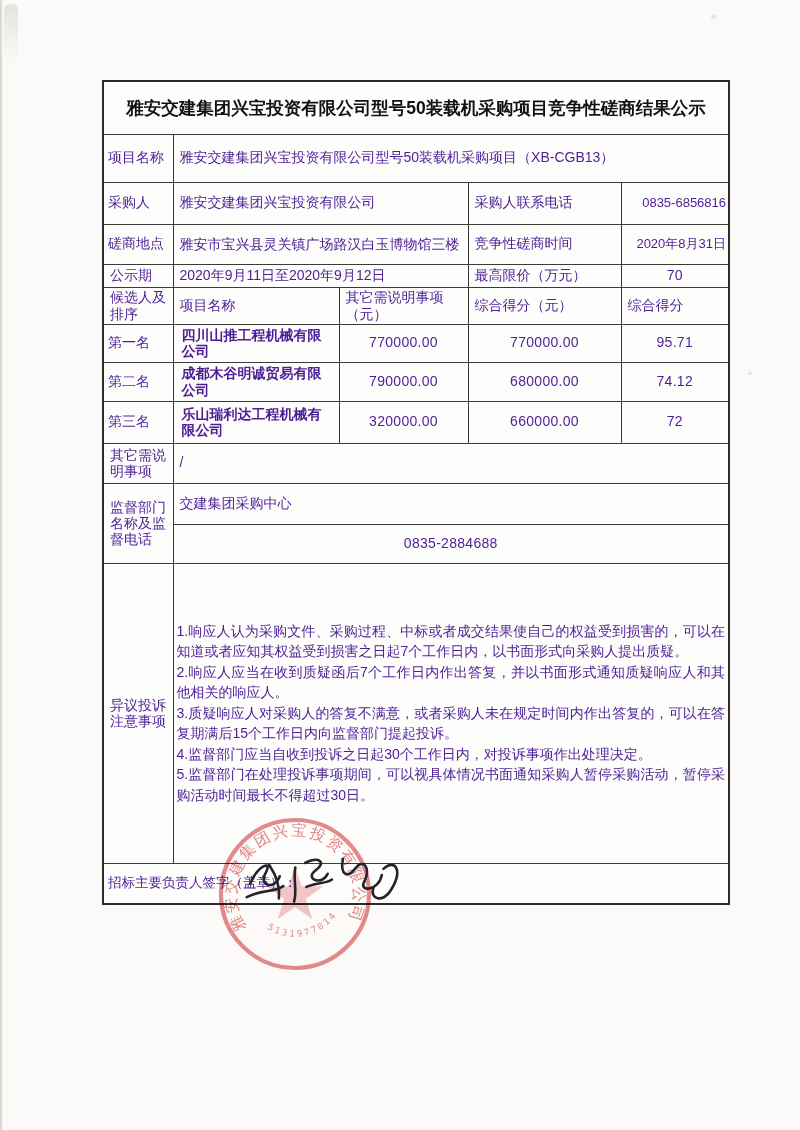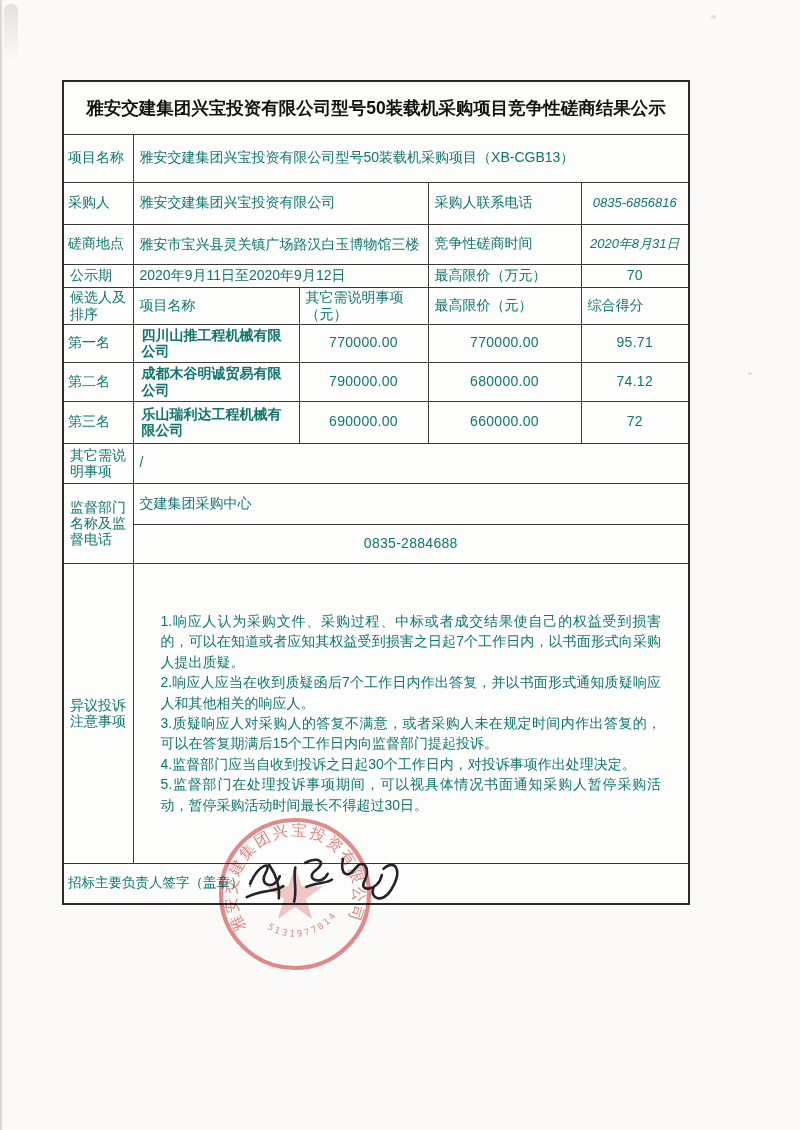--- a/index.html
+++ b/index.html
@@ -15,37 +15,37 @@
   .smudge{position:absolute;left:4px;top:4px;width:14px;height:58px;
     background:linear-gradient(to bottom,rgba(120,118,112,.18),rgba(120,118,112,0));
     border-radius:6px;}
 
   table.doc{
     position:absolute;left:62px;top:80px;width:626px;
     border-collapse:collapse;table-layout:fixed;
     background:#fdfdfc;
   }
   table.doc,table.doc td{border:1.6px solid #3a3a3a;}
-  table.doc{border:2.4px solid #2b2b2b;}
+  table.doc{border:2.4px solid #2b2b2b;margin-left:40px;}
   td{
     padding:2px 6px;font-size:14px;line-height:1.25;
-    vertical-align:middle;overflow:hidden;color:#0f766e;
+    vertical-align:middle;overflow:hidden;color:#4c1d95;
     word-break:break-all;
   }
   .title-cell{
     font-weight:bold;font-size:17.5px;line-height:1.5;
     text-align:center;padding:4px 6px;color:#111;
   }
   .c{text-align:left;}
   .lbl{padding:2px 3px 2px 4px;}
-  .tight{font-size:13px;padding:1px 2px;text-align:center;font-style:italic;}
+  .tight{font-size:13px;padding:1px 2px;text-align:right;}
   .compact{padding:0 6px;line-height:1.15;}
   .name-cell{line-height:1.15;padding:2px 8px;font-weight:bold;}
   .num{text-align:center;letter-spacing:.3px;}
-  .obj-cell{vertical-align:middle;padding:6px 27px;}
+  .obj-cell{vertical-align:middle;padding:6px 3px;}
   .obj-cell p{margin:0;font-size:14px;line-height:1.46;text-align:justify;}
   .sig-cell{font-size:13.5px;padding:2px 4px;position:relative;}
 
   .stamp-wrap{
     position:absolute;left:214px;top:814px;width:162px;height:162px;
     mix-blend-mode:multiply;opacity:.9;pointer-events:none;
   }
   .signature-wrap{
     position:absolute;left:236px;top:846px;width:176px;height:68px;
     transform:rotate(-3deg);pointer-events:none;
@@ -97,21 +97,21 @@
     <td class="lbl compact">公示期</td>
     <td colspan="2" class="compact">2020年9月11日至2020年9月12日</td>
     <td class="c compact">最高限价（万元）</td>
     <td class="c compact num">70</td>
   </tr>
 
   <tr style="height:37px">
     <td class="lbl compact">候选人及排序</td>
     <td class="c compact">项目名称</td>
     <td class="c compact">其它需说明事项（元）</td>
-    <td class="c compact">最高限价（元）</td>
+    <td class="c compact">综合得分（元）</td>
     <td class="c compact">综合得分</td>
   </tr>
 
   <tr style="height:38px">
     <td class="lbl">第一名</td>
     <td class="name-cell">四川山推工程机械有限公司</td>
     <td class="num">770000.00</td>
     <td class="num">770000.00</td>
     <td class="num">95.71</td>
   </tr>
@@ -120,21 +120,21 @@
     <td class="lbl">第二名</td>
     <td class="name-cell">成都木谷明诚贸易有限公司</td>
     <td class="num">790000.00</td>
     <td class="num">680000.00</td>
     <td class="num">74.12</td>
   </tr>
 
   <tr style="height:42px">
     <td class="lbl">第三名</td>
     <td class="name-cell">乐山瑞利达工程机械有限公司</td>
-    <td class="num">690000.00</td>
+    <td class="num">320000.00</td>
     <td class="num">660000.00</td>
     <td class="num">72</td>
   </tr>
 
   <tr style="height:40px">
     <td class="lbl compact">其它需说明事项</td>
     <td colspan="4" class="c">/</td>
   </tr>
 
   <tr style="height:41px">

